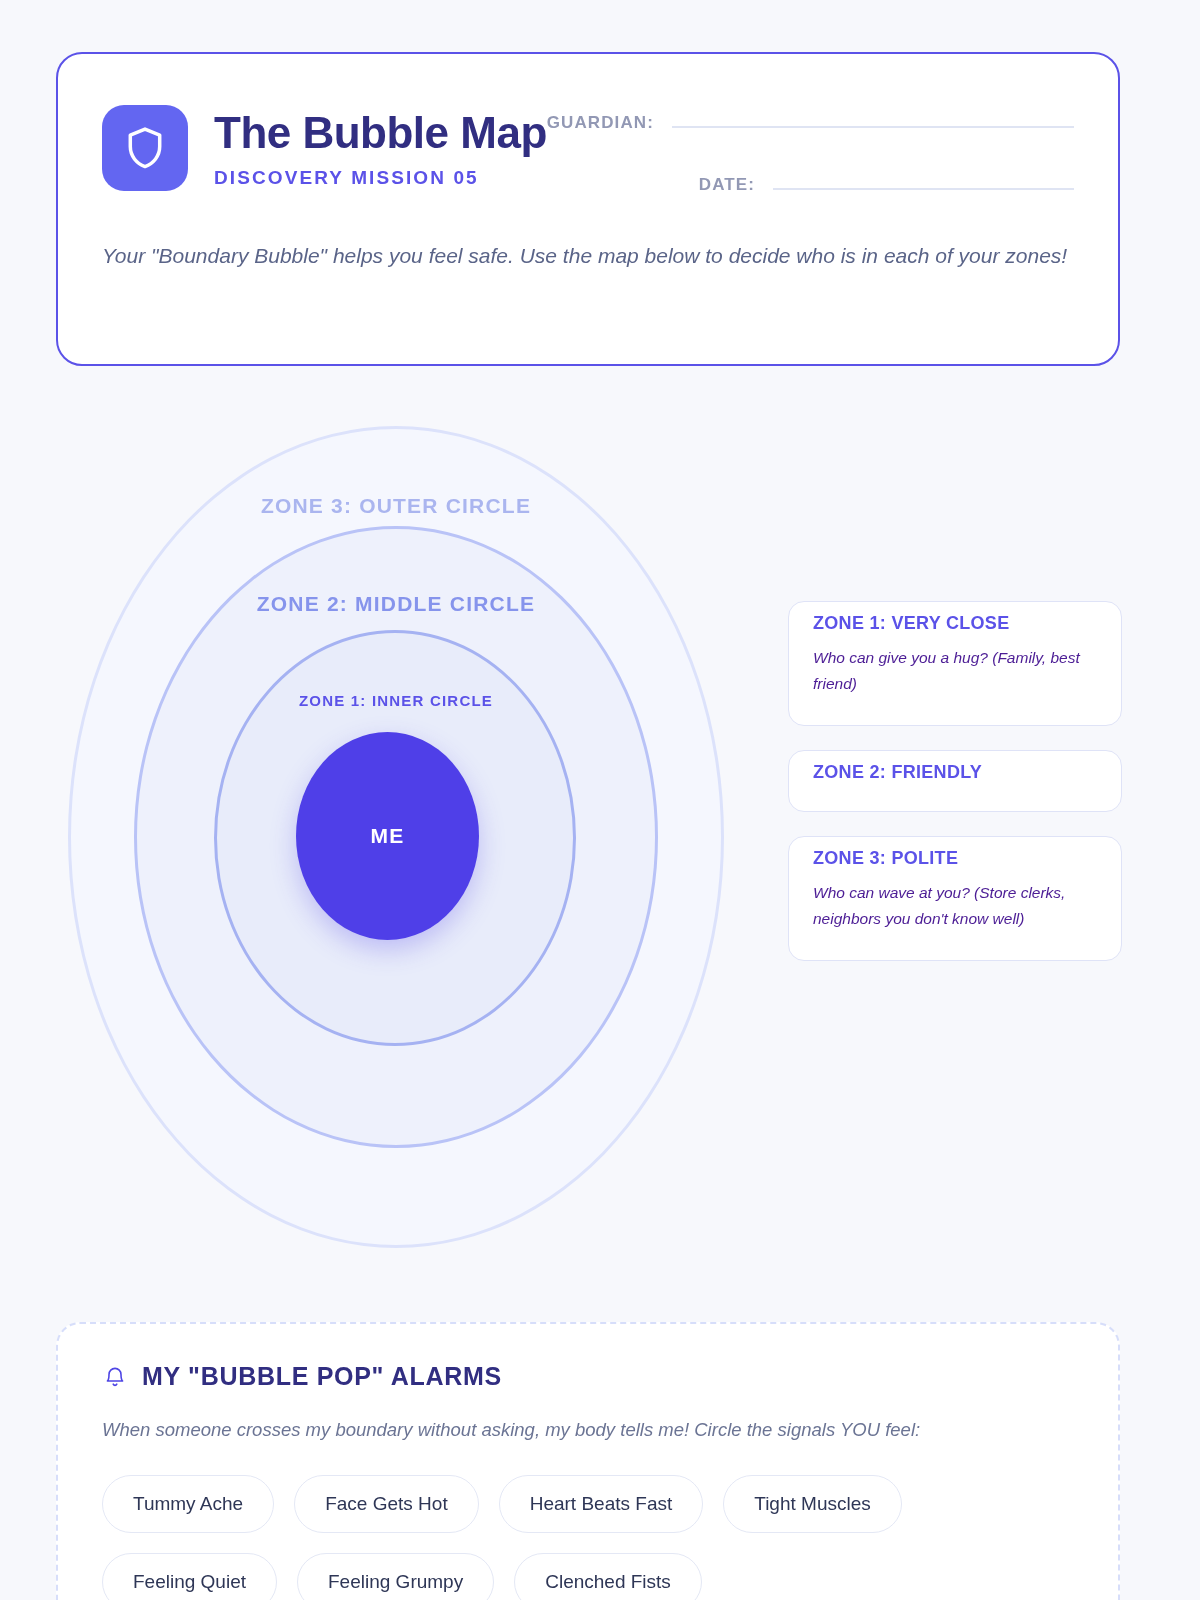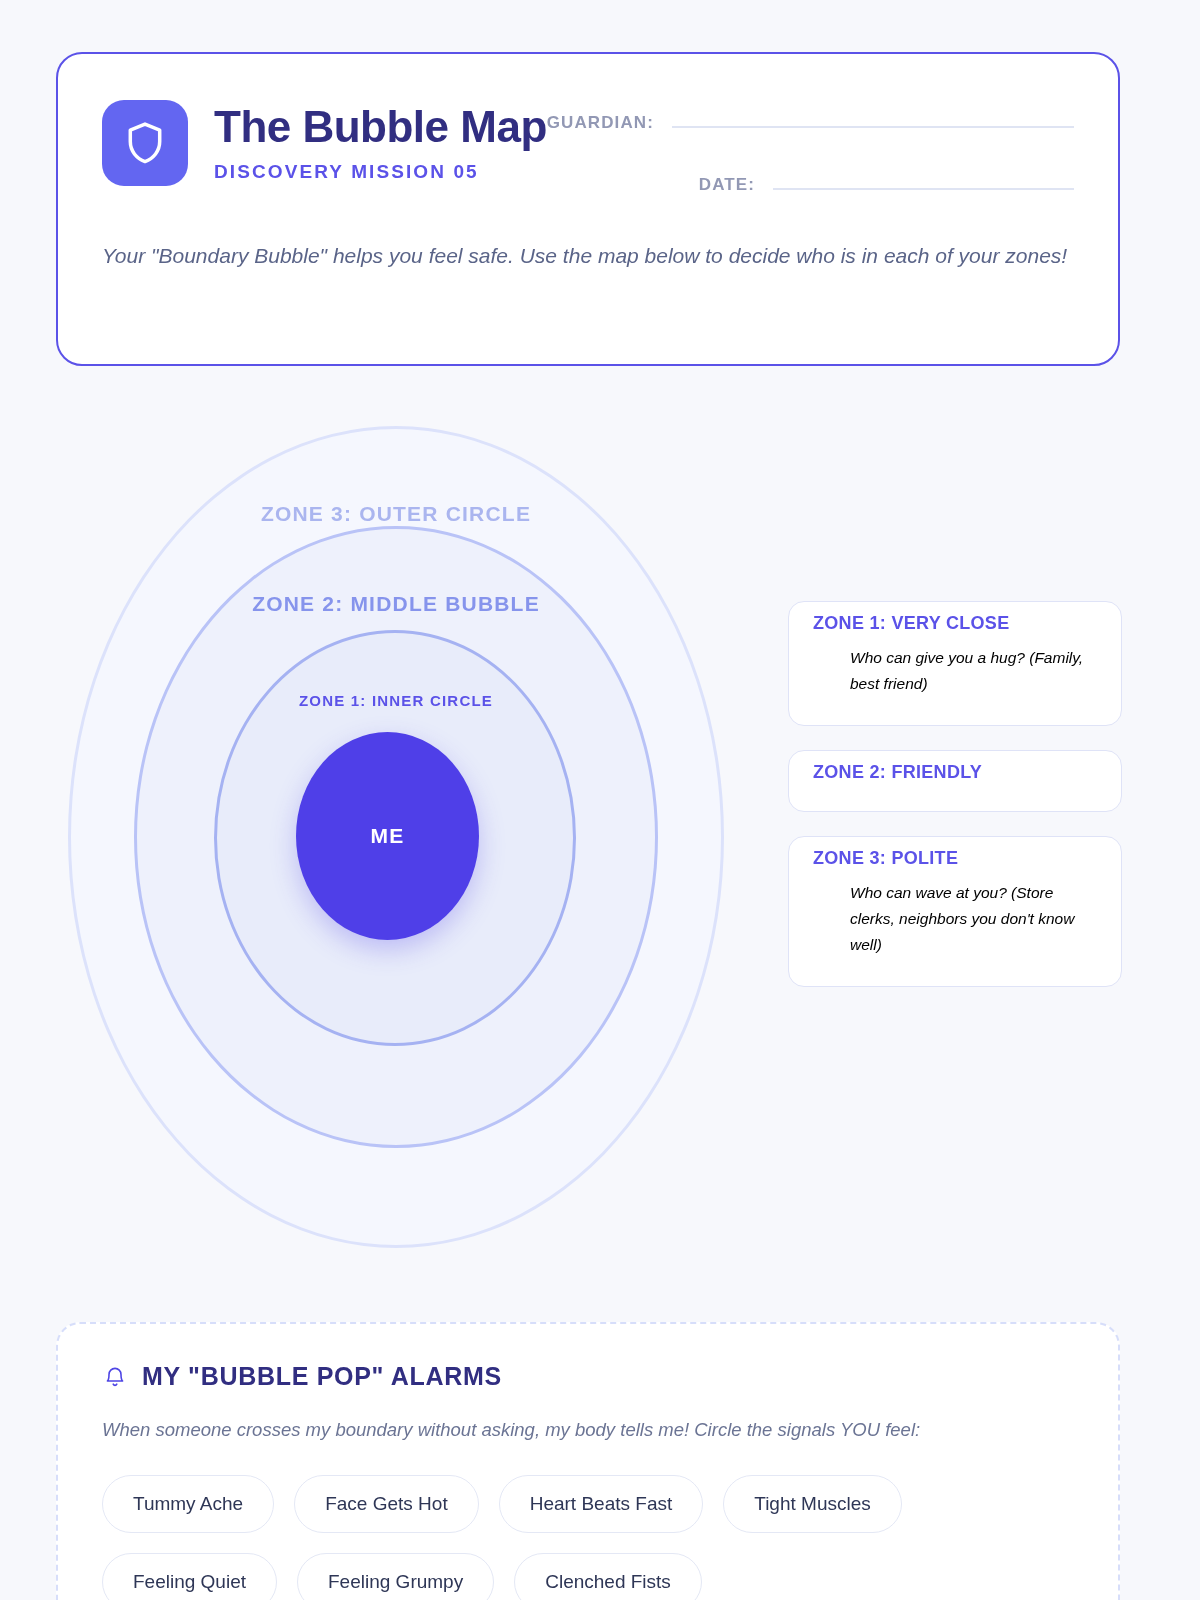--- a/index.html
+++ b/index.html
@@ -28,21 +28,21 @@
     width: 1064px;
     height: 314px;
     background: #ffffff;
     border: 2.5px solid #5b52e8;
     border-radius: 26px;
     padding: 42px 44px 0 44px;
   }
 
   .header-top {
     display: flex;
-    align-items: flex-start;
+    align-items: center;
   }
 
   .brand-badge {
     width: 86px;
     height: 86px;
     border-radius: 22px;
     background: #6366f1;
     display: flex;
     align-items: center;
     justify-content: center;
@@ -159,21 +159,21 @@
     position: absolute;
     width: 100%;
     text-align: center;
     font-weight: 700;
     letter-spacing: 1.2px;
     white-space: nowrap;
   }
 
   .label-3 {
     left: 0;
-    top: 84px;
+    top: 76px;
     font-size: 21px;
     color: #aab5ef;
   }
 
   .label-2 {
     left: 0;
     top: 174px;
     font-size: 21px;
     color: #8694ec;
   }
@@ -228,22 +228,21 @@
     font-weight: 700;
     color: #5b52e8;
     letter-spacing: 0.3px;
   }
 
   .legend-desc {
     margin-top: 11px;
     font-size: 15.5px;
     line-height: 26px;
     font-style: italic;
-    color: #000000;
-    margin-left: 37px;
+    color: #4c1d95;
   }
 
   
   .alarms {
     position: absolute;
     left: 56px;
     top: 1322px;
     width: 1064px;
     min-height: 300px;
     background: #ffffff;
@@ -337,21 +336,21 @@
     <div class="intro-text">Your "Boundary Bubble" helps you feel safe. Use the map below to decide who is in each of your zones!</div>
   </div>
 
   <div class="diagram">
 
     <div class="ring ring-3"></div>
     <div class="ring ring-2"></div>
     <div class="ring ring-1"></div>
 
     <div class="ring-label label-3">ZONE 3: OUTER CIRCLE</div>
-    <div class="ring-label label-2">ZONE 2: MIDDLE BUBBLE</div>
+    <div class="ring-label label-2">ZONE 2: MIDDLE CIRCLE</div>
     <div class="ring-label label-1">ZONE 1: INNER CIRCLE</div>
 
     <div class="me-bubble">
       <span class="me-text">ME</span>
     </div>
 
   </div>
 
   <div class="legend">
 

